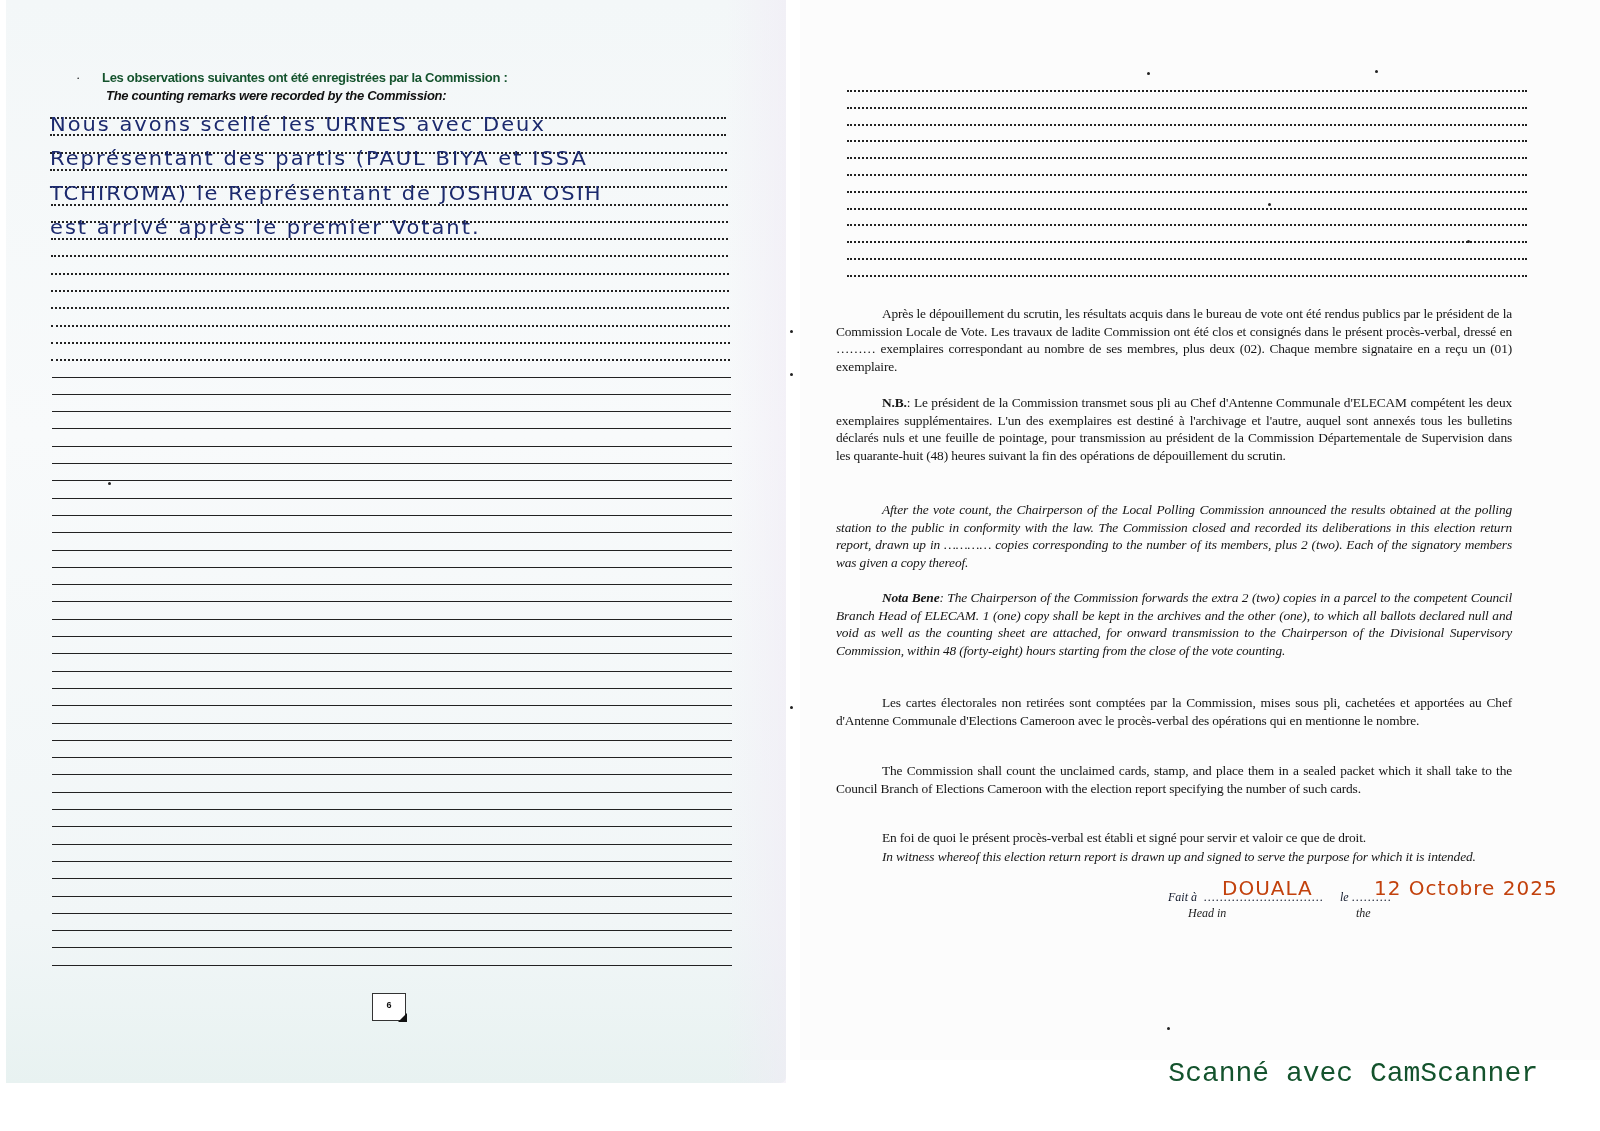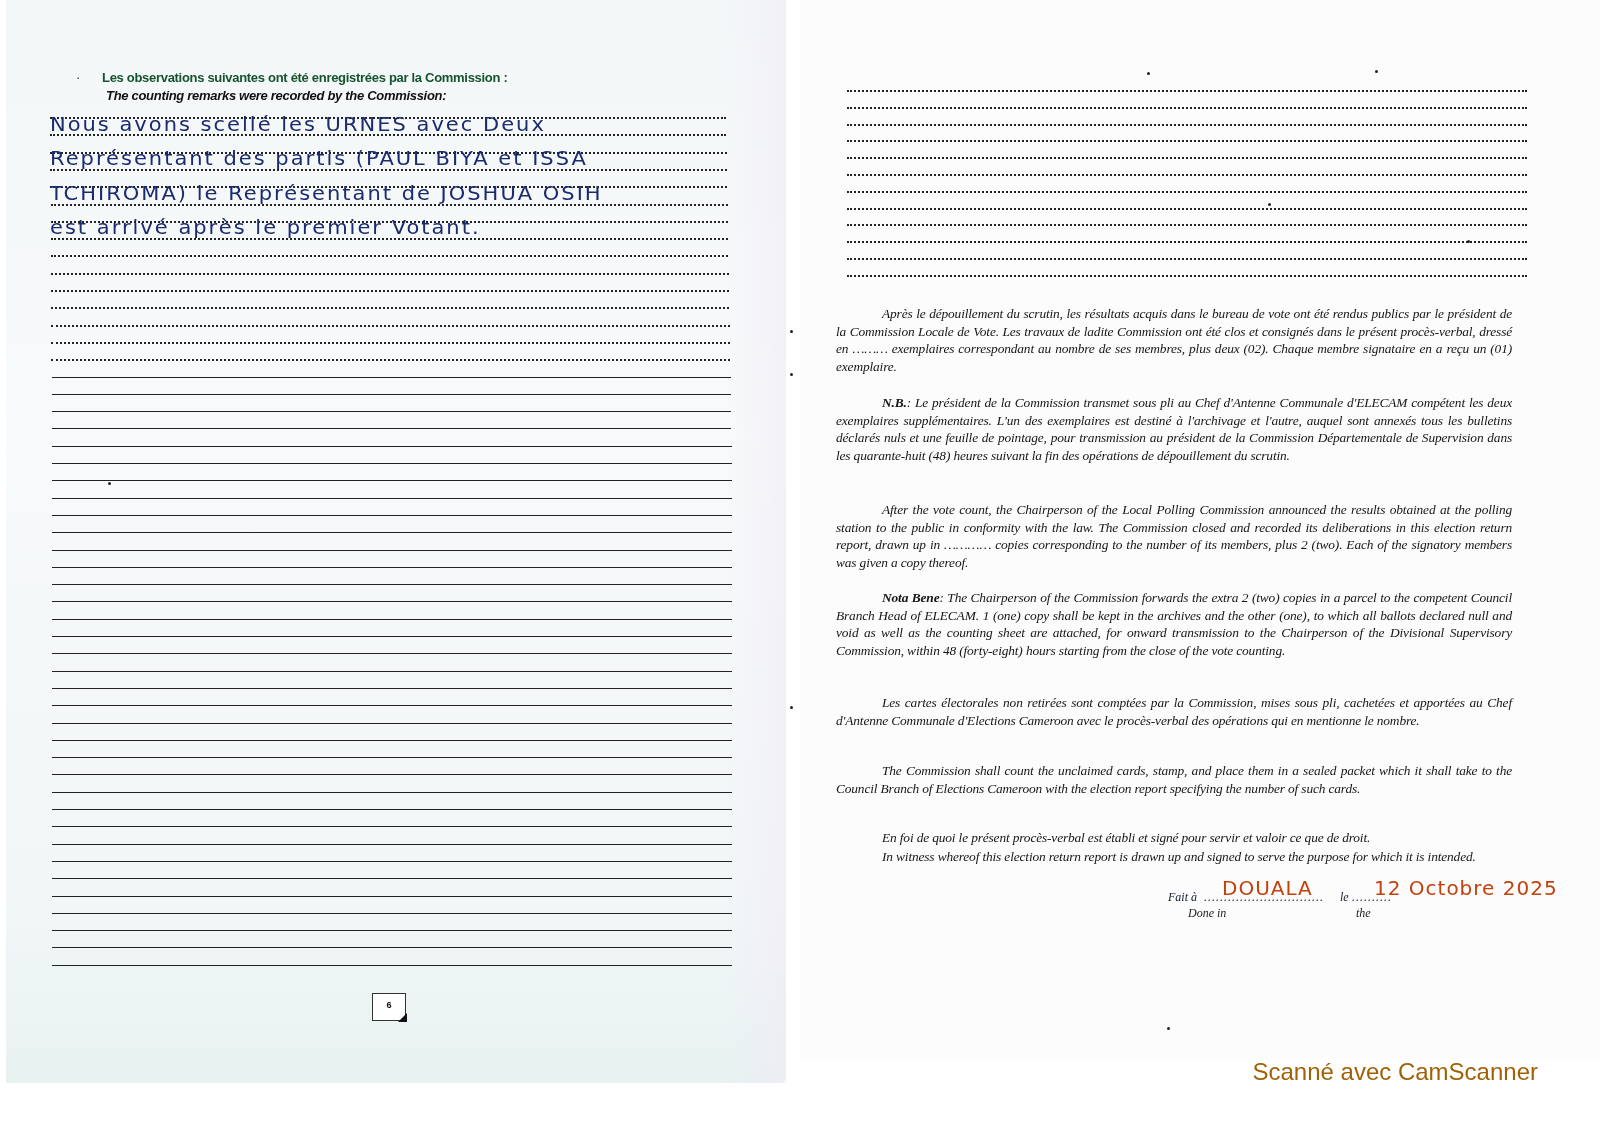--- a/index.html
+++ b/index.html
@@ -51,40 +51,40 @@
     font-family: "Liberation Sans", sans-serif; font-size: 9px; font-weight: bold;
     text-align: center; line-height: 22px; color: #111;
   }
   .page-num::after {
     content: ""; position: absolute; right: -2px; bottom: -2px;
     width: 0; height: 0; border-left: 9px solid transparent; border-bottom: 9px solid #111;
   }
   .para {
     position: absolute; left: 836px; width: 676px;
     font-family: "Liberation Serif", serif; font-size: 13.4px; line-height: 17.5px;
-    text-align: justify; color: #151515; letter-spacing: -0.15px; font-style: italic;
+    text-align: justify; color: #151515; letter-spacing: -0.15px;
   }
   .para .ind { display: inline-block; width: 46px; }
   .para.italic { font-style: italic; }
   .para b { font-weight: bold; }
   .sig-line {
     position: absolute; font-family: "Liberation Serif", serif; font-style: italic;
     font-size: 12px; color: #0f172a; white-space: nowrap;
   }
   .sig-hand {
     position: absolute; font-family: "DejaVu Sans", sans-serif; font-size: 20px;
     color: #c2410c; white-space: nowrap; letter-spacing: 1px;
   }
   .sig-sub {
     position: absolute; font-family: "Liberation Serif", serif; font-style: italic;
     font-size: 12px; color: #222;
   }
   .watermark {
     position: absolute; right: 62px; top: 1058px;
-    font-family: Liberation Sans, sans-serif; font-size: 24px; color: #a16207;
+    font-family: Liberation Mono, monospace; font-size: 28px; color: #14532d;
   }
   .speck { position: absolute; width: 3px; height: 3px; background: #222; border-radius: 50%; }
 </style>
 </head>
 <body>
 
 <div class="page-left"></div>
 <div class="page-right"></div>
 
 <span class="heading-bullet">·</span>
@@ -190,21 +190,21 @@
 <div class="para italic" style="top:848px;">
   <span class="ind"></span><span>In witness whereof this election return report is drawn up and signed to serve the purpose for which it is intended.</span>
 </div>
 
 <span class="sig-line" style="left:1168px; top:890px;">Fait à</span>
 <span class="sig-line" style="left:1204px; top:890px; letter-spacing:1px;">..............................</span>
 <span class="sig-hand" style="left:1222px; top:876px;">DOUALA</span>
 <span class="sig-line" style="left:1340px; top:890px;">le</span>
 <span class="sig-line" style="left:1352px; top:890px; letter-spacing:1px;">..........</span>
 <span class="sig-hand" style="left:1374px; top:876px;">12 Octobre 2025</span>
-<span class="sig-sub" style="left:1188px; top:906px;">Done in</span>
+<span class="sig-sub" style="left:1188px; top:906px;">Head in</span>
 <span class="sig-sub" style="left:1356px; top:906px;">the</span>
 
 <div class="speck" style="left:1147px; top:72px;"></div>
 <div class="speck" style="left:1375px; top:70px;"></div>
 <div class="speck" style="left:1268px; top:203px;"></div>
 <div class="speck" style="left:1467px; top:240px;"></div>
 <div class="speck" style="left:790px; top:330px;"></div>
 <div class="speck" style="left:790px; top:373px;"></div>
 <div class="speck" style="left:790px; top:706px;"></div>
 <div class="speck" style="left:108px; top:482px;"></div>

